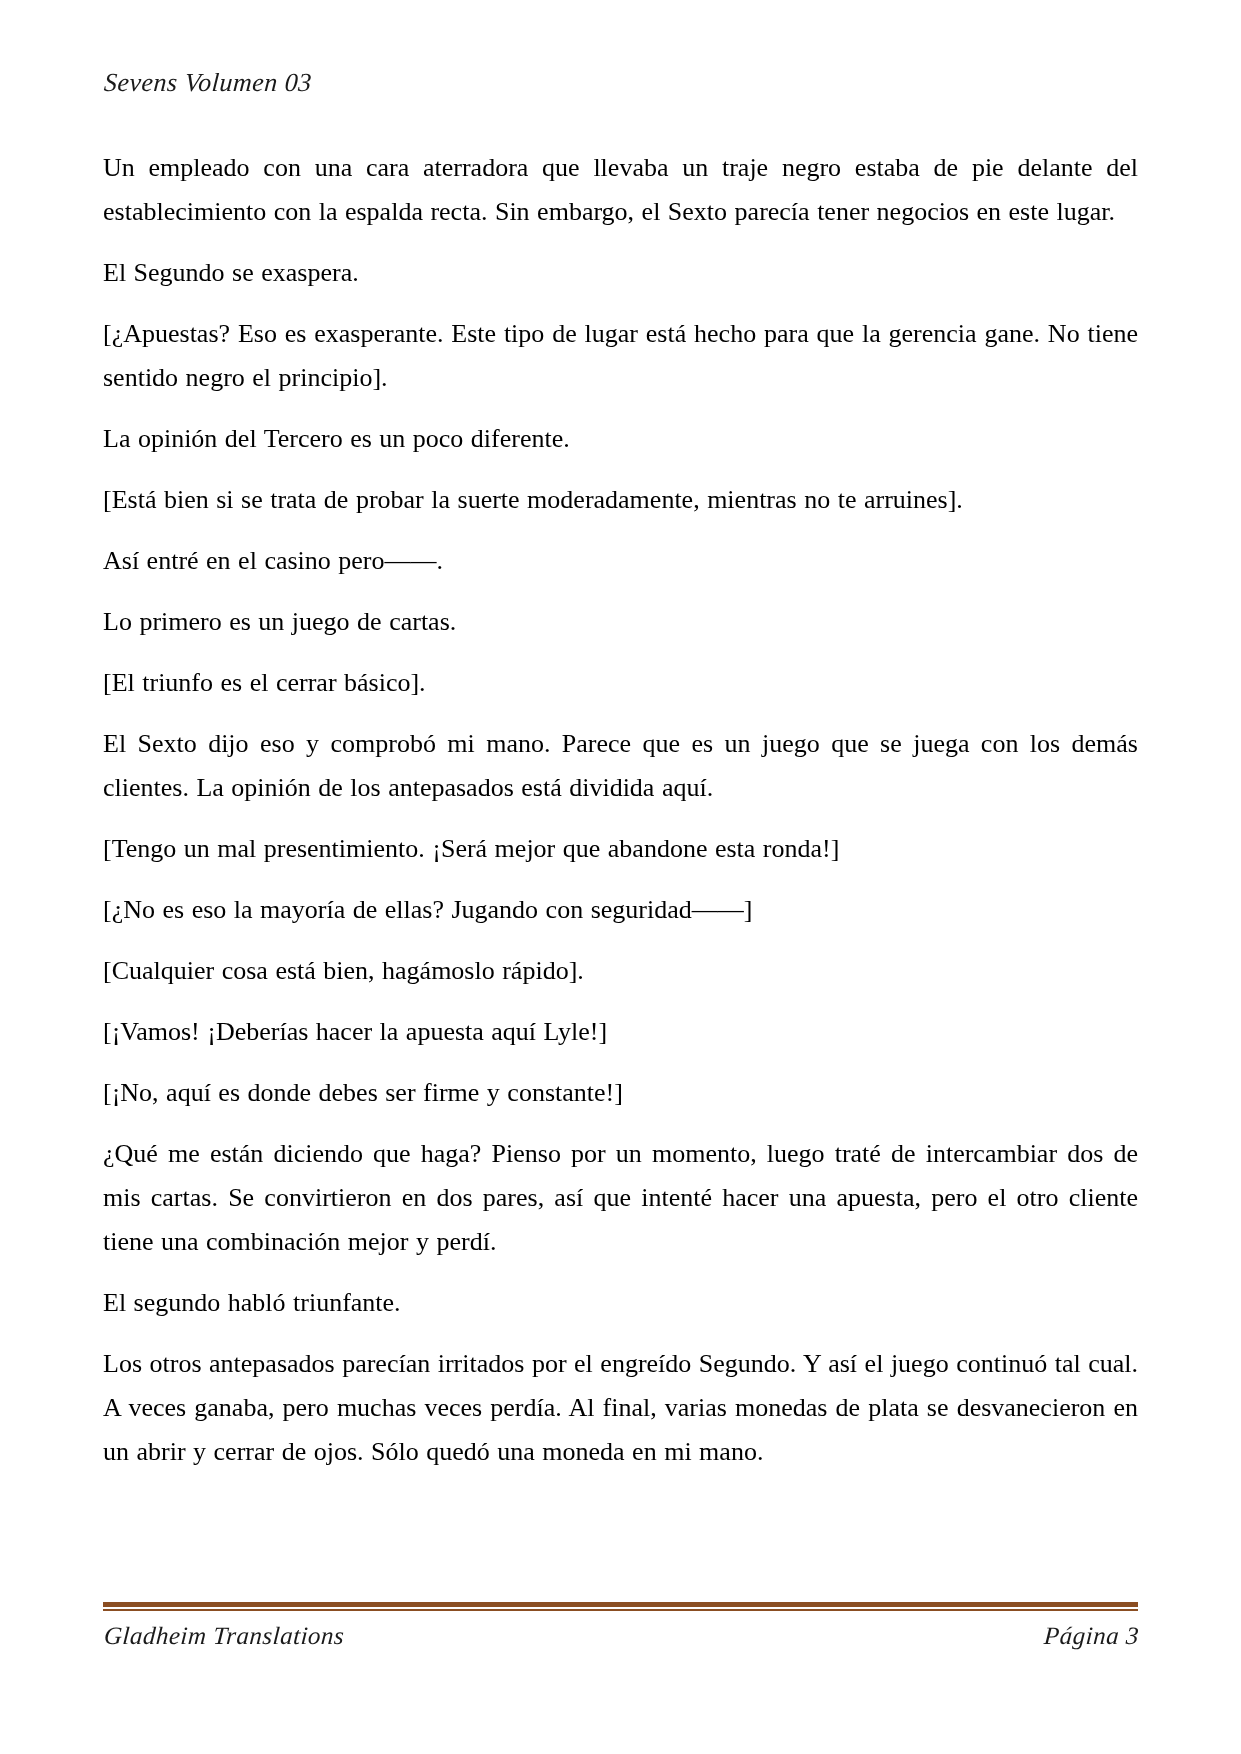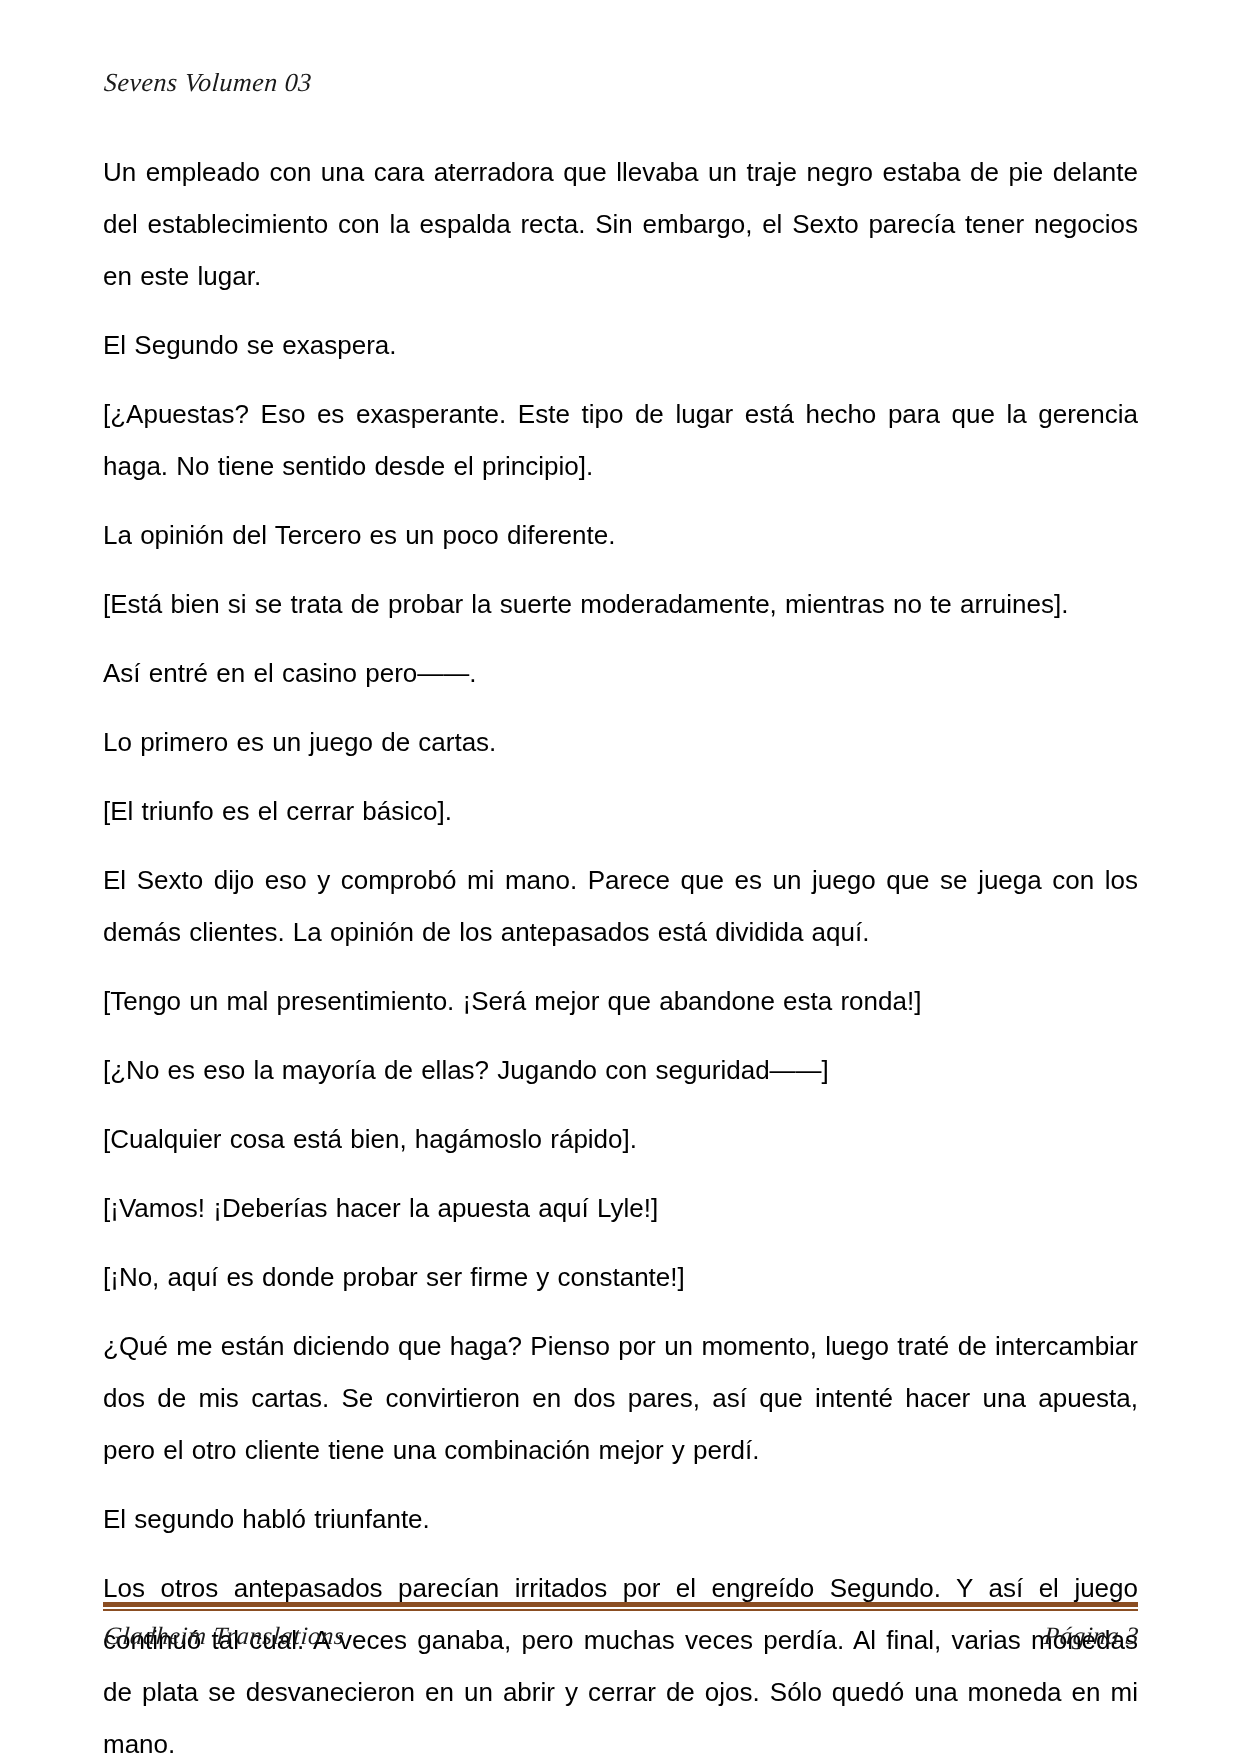--- a/index.html
+++ b/index.html
@@ -35,22 +35,23 @@
     position: absolute;
     top: 146px;
     left: 103px;
     right: 103px;
     text-align: justify;
     text-justify: inter-word;
   }
   .doc-body p {
     margin: 0 0 17px 0;
     font-size: 26px;
-    line-height: 52px;
+    line-height: 44px;
     word-spacing: 1px;
+    font-family: Liberation Serif, serif;
   }
   .doc-body p:last-child { margin-bottom: 1px; }
   .page-footer {
     position: absolute;
     left: 103px;
     right: 103px;
     top: 1602px;
   }
   .rule-thick { height: 5px; }
   .rule-gap   { height: 2px; background: #ffffff; }
@@ -69,32 +70,32 @@
 
 <div class="page">
 
   <header class="page-header">
     <div class="script-text header-title">Sevens Volumen 03</div>
   </header>
 
   <main class="doc-body">
     <p>Un empleado con una cara aterradora que llevaba un traje negro estaba de pie delante del establecimiento con la espalda recta. Sin embargo, el Sexto parecía tener negocios en este lugar.</p>
     <p>El Segundo se exaspera.</p>
-    <p>[¿Apuestas? Eso es exasperante. Este tipo de lugar está hecho para que la gerencia haga. No tiene sentido desde el principio].</p>
+    <p>[¿Apuestas? Eso es exasperante. Este tipo de lugar está hecho para que la gerencia gane. No tiene sentido negro el principio].</p>
     <p>La opinión del Tercero es un poco diferente.</p>
     <p>[Está bien si se trata de probar la suerte moderadamente, mientras no te arruines].</p>
     <p>Así entré en el casino pero——.</p>
     <p>Lo primero es un juego de cartas.</p>
     <p>[El triunfo es el cerrar básico].</p>
     <p>El Sexto dijo eso y comprobó mi mano. Parece que es un juego que se juega con los demás clientes. La opinión de los antepasados está dividida aquí.</p>
     <p>[Tengo un mal presentimiento. ¡Será mejor que abandone esta ronda!]</p>
     <p>[¿No es eso la mayoría de ellas? Jugando con seguridad——]</p>
     <p>[Cualquier cosa está bien, hagámoslo rápido].</p>
     <p>[¡Vamos! ¡Deberías hacer la apuesta aquí Lyle!]</p>
-    <p>[¡No, aquí es donde probar ser firme y constante!]</p>
+    <p>[¡No, aquí es donde debes ser firme y constante!]</p>
     <p>¿Qué me están diciendo que haga? Pienso por un momento, luego traté de intercambiar dos de mis cartas. Se convirtieron en dos pares, así que intenté hacer una apuesta, pero el otro cliente tiene una combinación mejor y perdí.</p>
     <p>El segundo habló triunfante.</p>
     <p>Los otros antepasados parecían irritados por el engreído Segundo. Y así el juego continuó tal cual. A veces ganaba, pero muchas veces perdía. Al final, varias monedas de plata se desvanecieron en un abrir y cerrar de ojos. Sólo quedó una moneda en mi mano.</p>
   </main>
 
   <footer class="page-footer">
     <div>
       <div class="rule-thick" style="background: rgb(139, 78, 34);"></div>
       <div class="rule-gap"></div>
       <div class="rule-thin" style="background: rgb(139, 78, 34);"></div>

